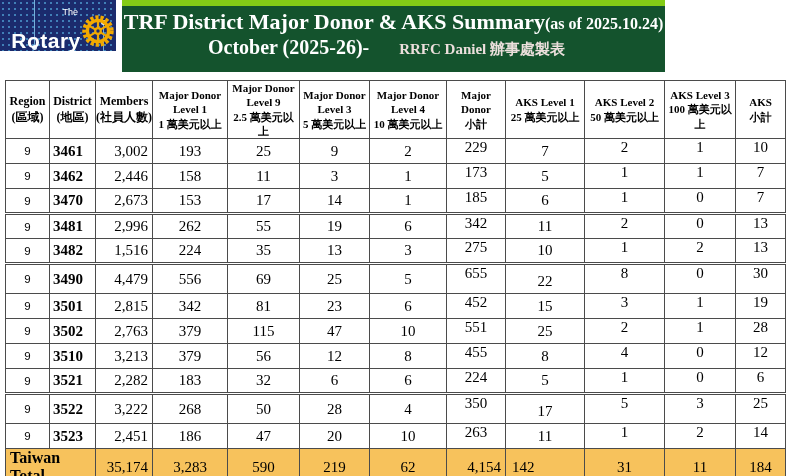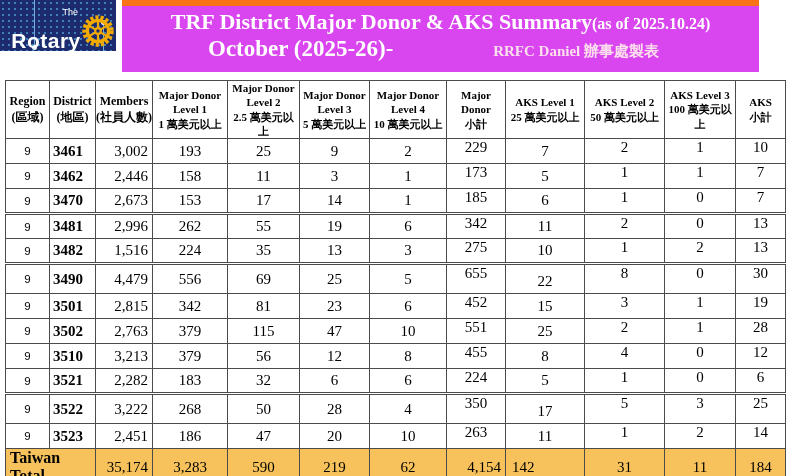--- a/index.html
+++ b/index.html
@@ -13,27 +13,27 @@
   .logo-line{position:absolute;width:1px;background:rgba(140,210,245,.8);}
   .logo-line .dot{position:absolute;left:-2px;width:5px;height:5px;border-radius:50%;background:#eaf6ff;}
   .logo-text{position:absolute;left:8px;top:8px;width:76px;color:#fff;
              font-family:"Liberation Sans",sans-serif;line-height:1;}
   .logo-the{font-size:9px;text-align:right;padding-right:6px;}
   .logo-rotary{font-size:21px;font-weight:bold;letter-spacing:.5px;margin-top:13px;text-align:center;}
   .logo-foundation{font-size:9px;letter-spacing:1px;margin-top:2px;padding-left:6px;}
   .gear{position:absolute;right:1px;top:14px;}
 
   
-  .banner{position:absolute;left:122px;top:0;width:637px;height:72px;background:#d946ef;
-          border-top:6px solid #f97316;box-sizing:border-box;color:#fff;}
+  .banner{position:absolute;left:122px;top:0;width:543px;height:72px;background:#14532d;
+          border-top:6px solid #84cc16;box-sizing:border-box;color:#fff;}
   .banner-line1{text-align:center;margin-top:3px;white-space:nowrap;}
   .banner-title{font-size:22px;font-weight:bold;}
   .banner-asof{font-size:16px;font-weight:bold;}
   .banner-line2{display:flex;align-items:baseline;margin-top:1px;}
-  .banner-sub{font-size:23px;font-weight:bold;margin-left:86px;}
+  .banner-sub{font-size:20px;font-weight:bold;margin-left:86px;}
   .banner-byline{font-size:15px;color:rgba(255,236,236,.92);margin-left:auto;margin-right:100px;font-weight:bold;}
 
   
   table.report{position:absolute;left:5px;top:80px;border-collapse:collapse;table-layout:fixed;
                font-family:"Liberation Serif",serif;}
   col.c0{width:44px}col.c1{width:46px}col.c2{width:57px}col.c3{width:75px}
   col.c4{width:72px}col.c5{width:70px}col.c6{width:77px}col.c7{width:59px}
   col.c8{width:79px}col.c9{width:80px}col.c10{width:71px}col.c11{width:50px}
   .report th,.report td{border:1px solid #4b4b4b;padding:0;}
   .report thead tr{height:50px;}
@@ -126,21 +126,21 @@
             <span class="hl">Members</span>
             <span class="hl">(社員人數)</span>
           </th>
           <th>
             <span class="hl">Major Donor</span>
             <span class="hl">Level 1</span>
             <span class="hl">1 萬美元以上</span>
           </th>
           <th>
             <span class="hl">Major Donor</span>
-            <span class="hl">Level 2</span>
+            <span class="hl">Level 9</span>
             <span class="hl">2.5 萬美元以上</span>
           </th>
           <th>
             <span class="hl">Major Donor</span>
             <span class="hl">Level 3</span>
             <span class="hl">5 萬美元以上</span>
           </th>
           <th>
             <span class="hl">Major Donor</span>
             <span class="hl">Level 4</span>

